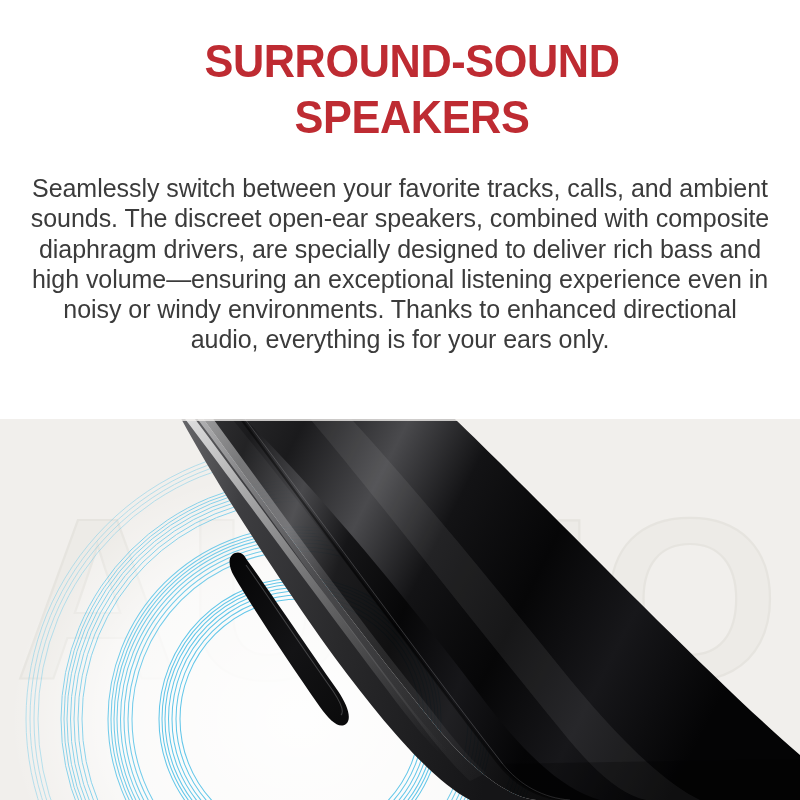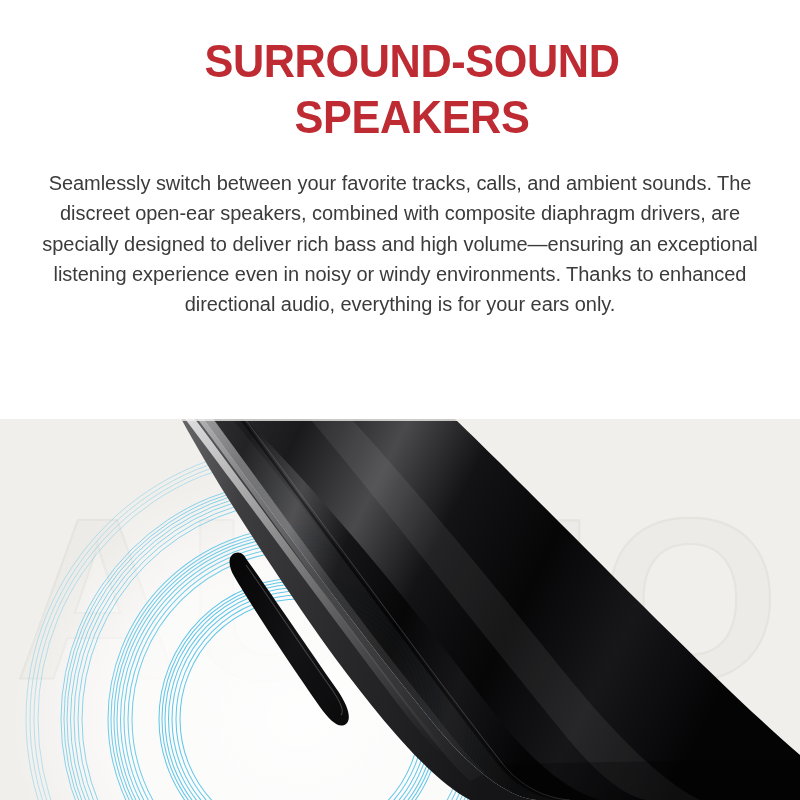--- a/index.html
+++ b/index.html
@@ -51,21 +51,21 @@
     transform: scaleX(0.94);
   }
 
   .body-copy {
     position: absolute;
     left: 30px;
     top: 148px;
     width: 740px;
     text-align: center;
     color: #3b3b3b;
-    font-size: 20px;
+    font-size: 25px;
     line-height: 30.3px;
     letter-spacing: -0.05px;
     font-weight: 400;
   }
 
   
   .hero {
     position: absolute;
     left: 0;
     top: 419px;

